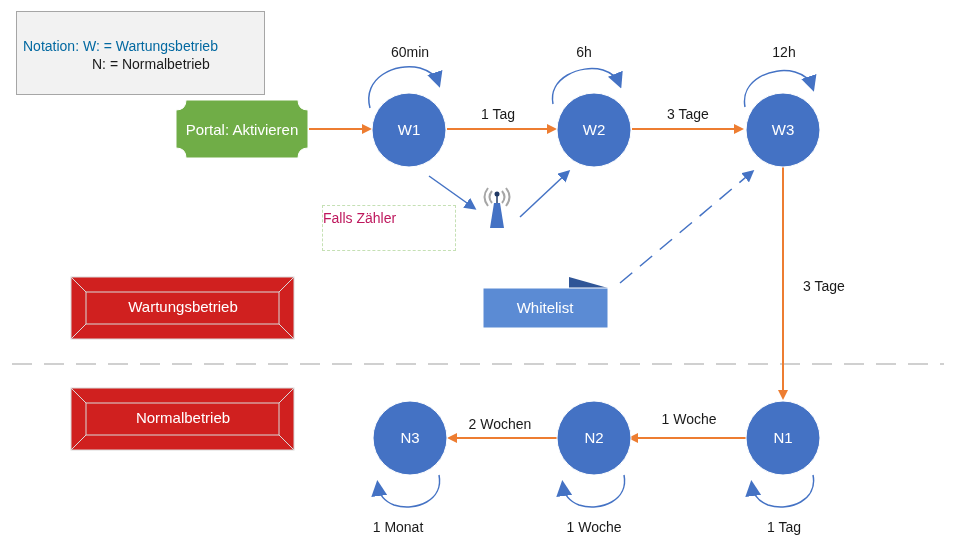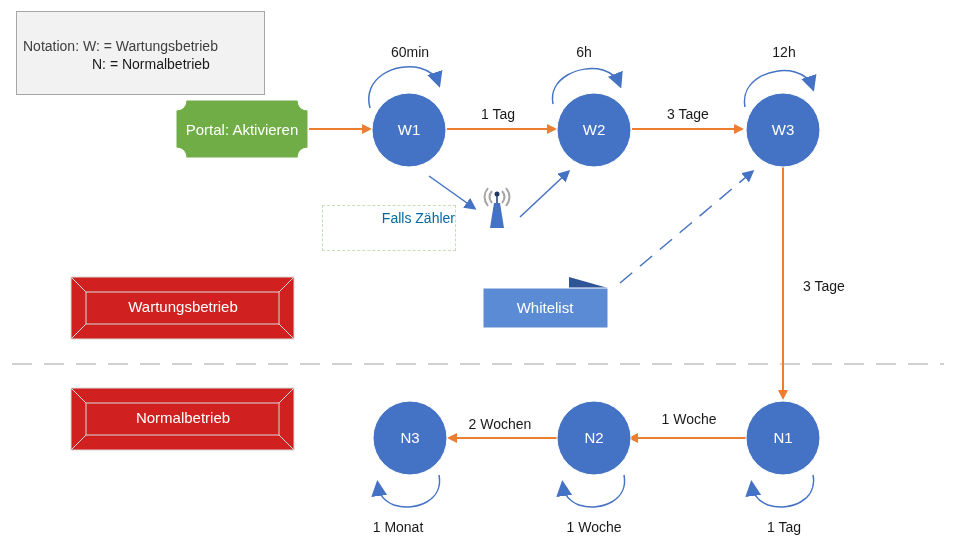--- a/index.html
+++ b/index.html
@@ -3,25 +3,25 @@
   <meta charset="utf-8">
   <style>
     html, body { margin: 0; padding: 0; background: #ffffff; }
     body { width: 954px; height: 545px; position: relative; overflow: hidden;
            font-family: "Liberation Sans", "DejaVu Sans", sans-serif; }
     svg#diagram { position: absolute; left: 0; top: 0; }
     .lbl { font-family: "Liberation Sans", "DejaVu Sans", sans-serif; fill: #1a1a1a; }
     .node-text { font-family: "Liberation Sans", "DejaVu Sans", sans-serif; fill: #ffffff; font-size: 15px; }
     .notation-box { position: absolute; left: 16px; top: 11px; width: 249px; height: 84px;
                     background: #f2f2f2; border: 1px solid #a6a6a6; box-sizing: border-box; }
-    .notation-line1 { position: absolute; left: 6px; top: 26px; font-size: 14px; color: #404040; white-space: nowrap; }
+    .notation-line1 { position: absolute; left: 6px; top: 26px; font-size: 14px; color: #0369a1; white-space: nowrap; }
     .notation-line2 { position: absolute; left: 75px; top: 44px; font-size: 14px; color: #1a1a1a; white-space: nowrap; }
     .falls-box { position: absolute; left: 322px; top: 205px; width: 134px; height: 46px;
-                 border: 1.5px dashed #c5e0b4; box-sizing: border-box; text-align: right;
-                 font-size: 14px; line-height: 19px; color: #0369a1; padding-top: 3px; }
+                 border: 1.5px dashed #c5e0b4; box-sizing: border-box; text-align: left;
+                 font-size: 14px; line-height: 19px; color: #be185d; padding-top: 3px; }
   </style>
 </head>
 <body>
 
 <div class="notation-box">
   <span class="notation-line1">Notation: W: = Wartungsbetrieb</span>
   <span class="notation-line2">N: = Normalbetrieb</span>
 </div>
 
 <div class="falls-box">

